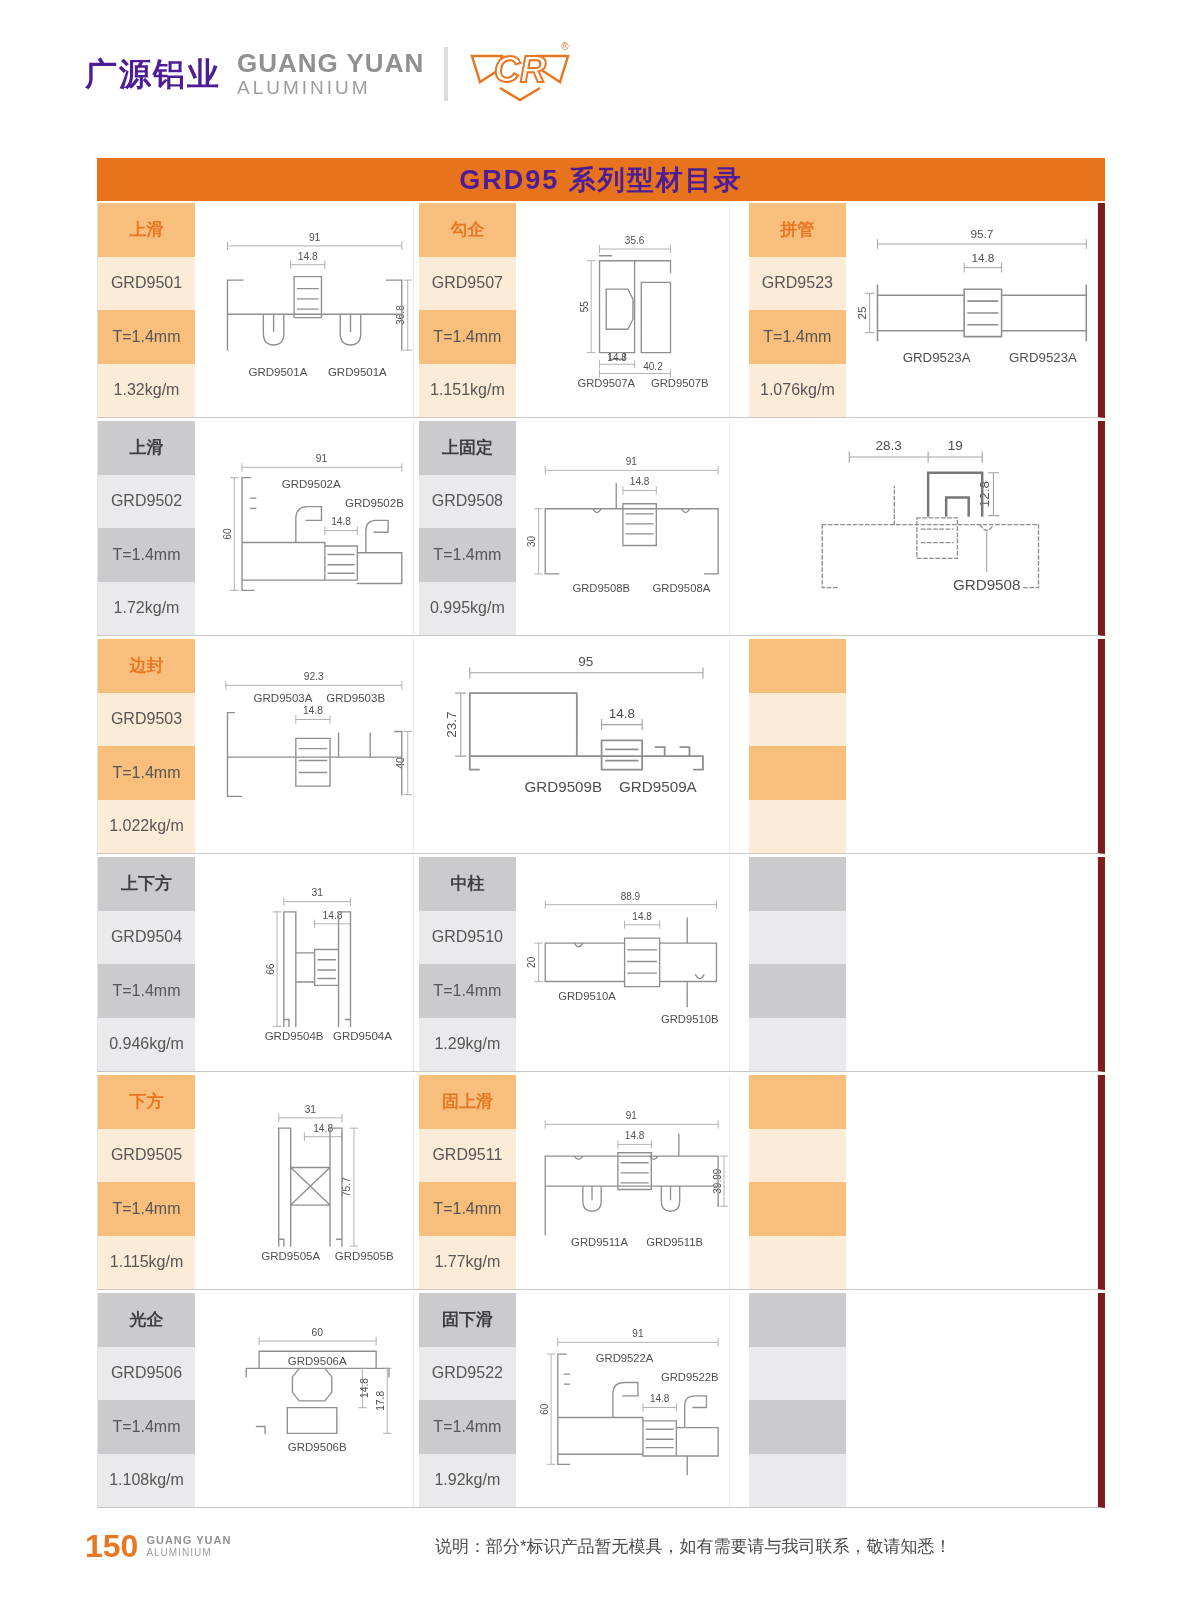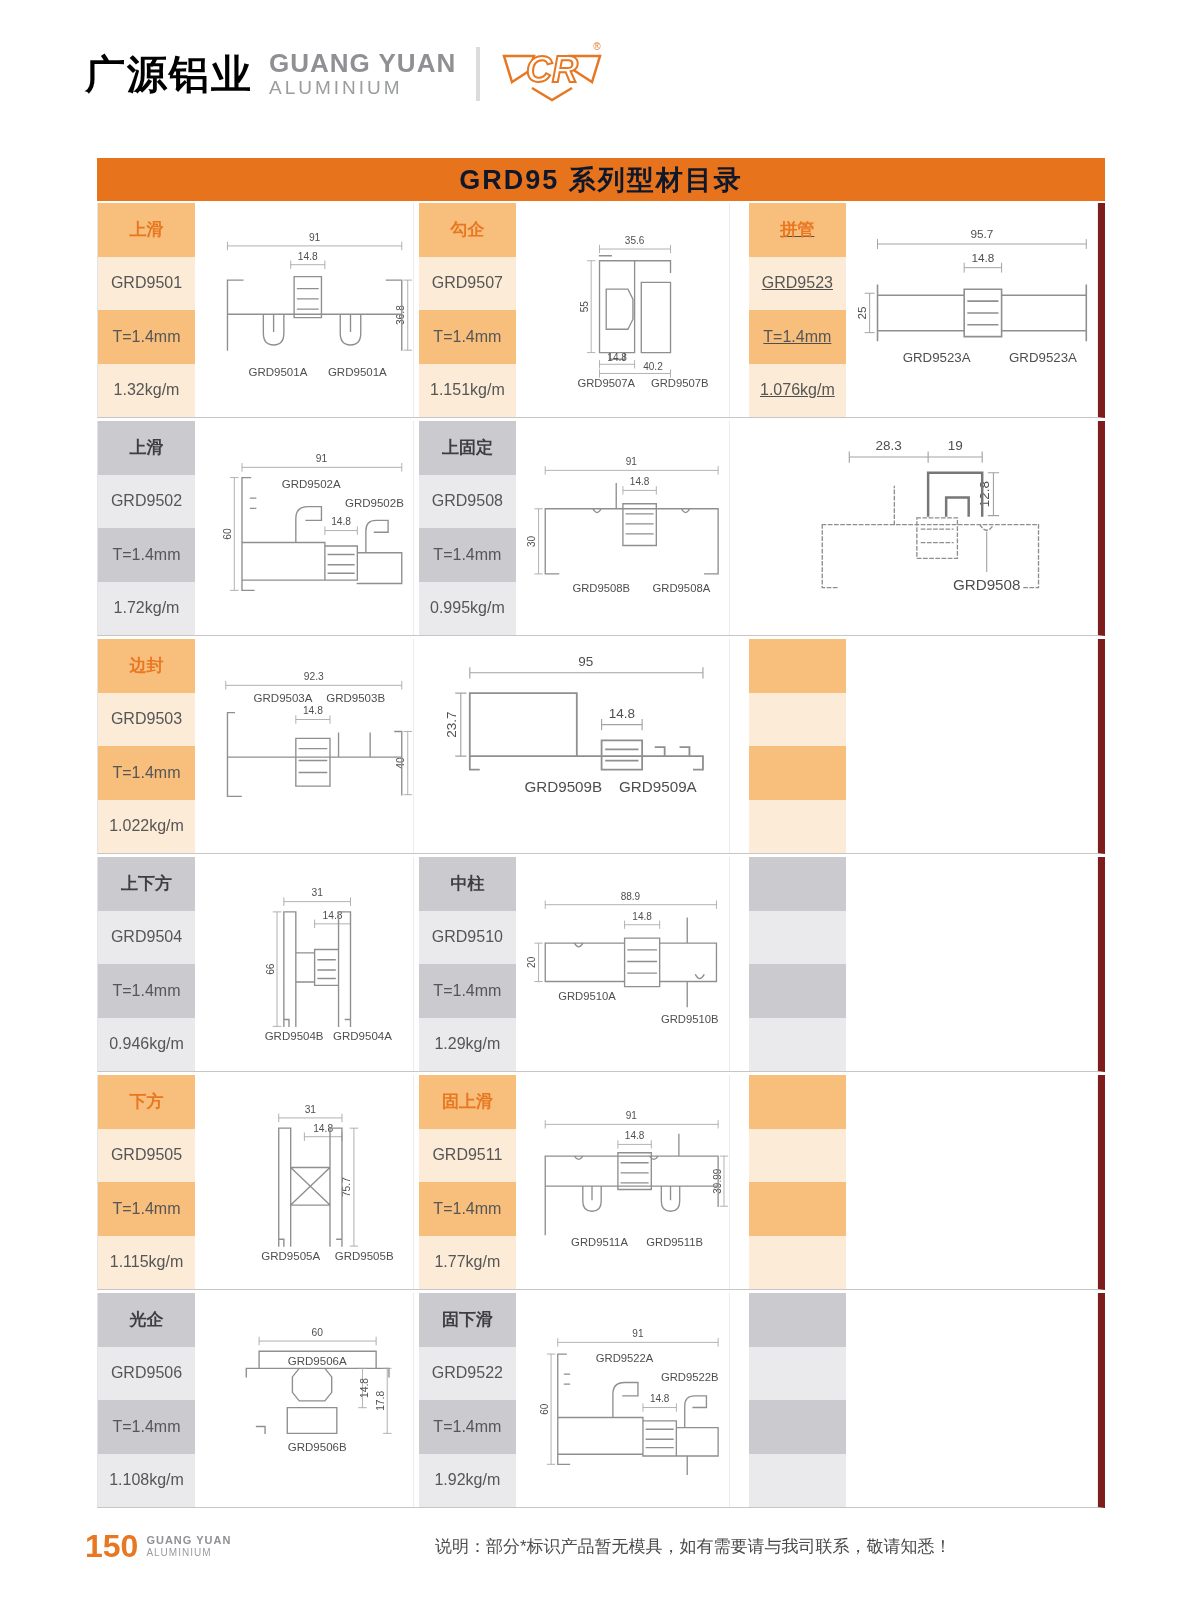--- a/index.html
+++ b/index.html
@@ -1,39 +1,39 @@
 <!DOCTYPE html>
 <html><head>
 <meta charset="utf-8">
 <style>
   html,body{margin:0;padding:0;}
   body{width:1200px;height:1614px;background:#ffffff;position:relative;
        font-family:"Liberation Sans",sans-serif;color:#4f4f4f;}
 
   
   .header{position:absolute;left:85px;top:40px;display:flex;align-items:center;gap:16px;}
-  .logo-cn{font-size:40px;font-weight:bold;color:#000000;letter-spacing:2px;line-height:1;}
+  .logo-cn{font-size:32px;font-weight:bold;color:#4c1d95;letter-spacing:2px;line-height:1;}
   .logo-en{display:flex;flex-direction:column;justify-content:center;line-height:1.05;}
   .logo-en .l1{font-size:26px;font-weight:bold;color:#8e9093;letter-spacing:1px;}
   .logo-en .l2{font-size:19px;color:#9a9c9e;letter-spacing:3px;}
   .logo-divider{width:4px;height:54px;background:#dcdcdc;margin:0 4px;}
 
   
   .title-bar{position:absolute;left:97px;top:158px;width:1008px;height:43px;
-             background:#e8731d;color:#0f172a;font-size:27px;font-weight:bold;
+             background:#e8731d;color:#4c1d95;font-size:27px;font-weight:bold;
              display:flex;align-items:center;justify-content:center;letter-spacing:2px;}
 
   
   .catalog{position:absolute;left:97px;top:203px;width:1008px;}
   .row{display:flex;height:215px;margin-bottom:3px;border-bottom:1px solid #c6c6c6;
        border-left:1px solid #e3e3e3;border-right:7px solid #7f1d1d;box-sizing:border-box;}
   .cell{display:flex;box-sizing:border-box;}
   .cell.g1{width:323px;margin-right:5px;}
   .cell.g2{width:318px;margin-right:19px;}
-  .cell.g3{width:357px;text-decoration:underline;}
+  .cell.g3{width:357px;}
   .labels{width:97px;display:flex;flex-direction:column;}
   .lab{flex:1;display:flex;align-items:center;justify-content:center;
        font-size:16px;color:#565656;text-align:center;}
   .labels.orange .lab:nth-child(odd){background:#f7be7c;}
   .labels.orange .lab:nth-child(even){background:#fcebd6;}
   .labels.gray .lab:nth-child(odd){background:#cbcbcf;}
   .labels.gray .lab:nth-child(even){background:#eaeaec;}
   .labels.orange .cat{color:#e87722;font-weight:bold;font-size:17px;}
   .labels.gray .cat{color:#3e3e40;font-weight:bold;font-size:17px;}
   .diagram{flex:1;background:#ffffff;border-right:1px solid #ececec;}

